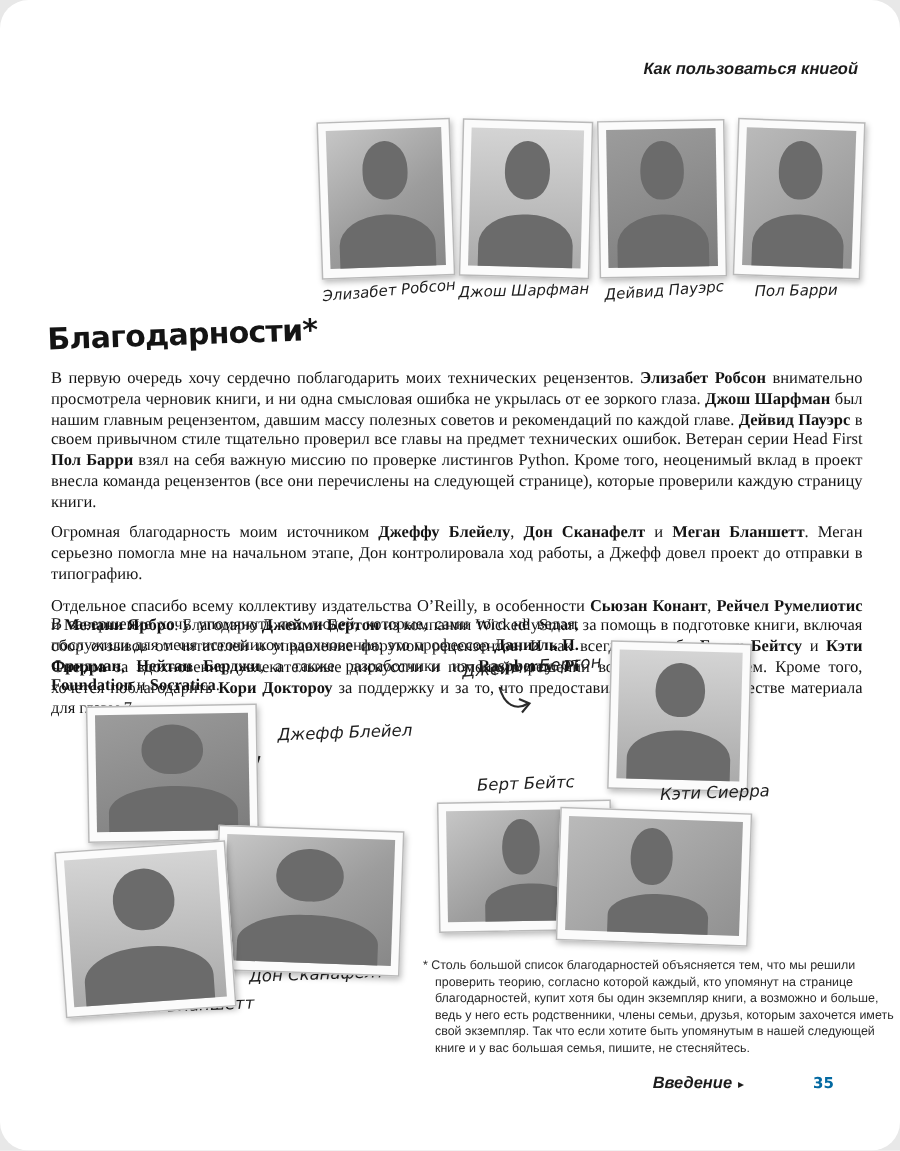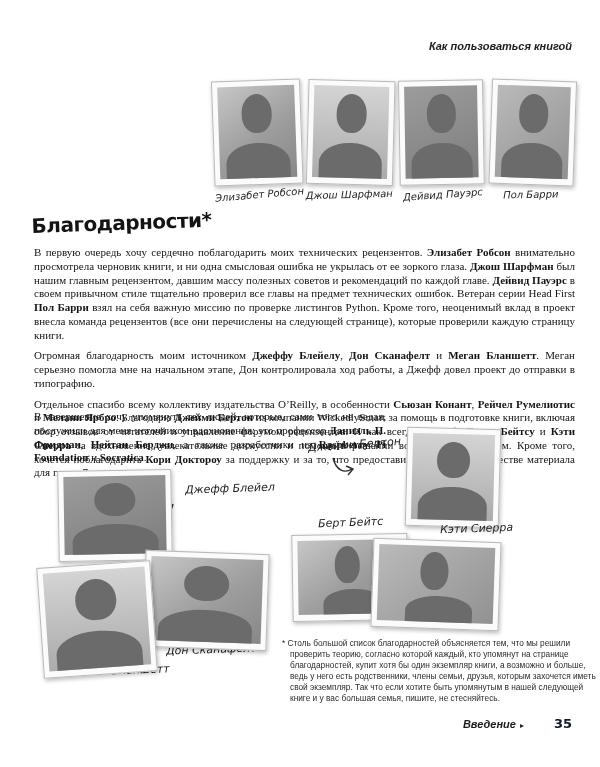--- a/index.html
+++ b/index.html
@@ -1,19 +1,19 @@
 <!DOCTYPE html>
 <html><head>
 <meta charset="utf-8">
 <style>
   html,body { margin:0; padding:0; background:#e8e8e8; }
   .page {
     position:relative; width:600px; height:767px; margin:0 auto;
     background:#ffffff; overflow:hidden;
-    font-family:"Liberation Serif", serif; color:#141414;
+    font-family:"Liberation Serif", serif; color:#141414;border-radius:19px;
   }
   
   .running-head {
     position:absolute; top:40px; right:28px;
     font-family:"Liberation Sans", sans-serif;
     font-style:italic; font-weight:bold; font-size:11px; color:#1c1c1c;
   }
   
   .upper { position:absolute; left:30px; top:62px; width:545px; }
   .title-row { overflow:visible; }
@@ -72,28 +72,28 @@
   .label { font-size:11px; }
   .arrow-svg { position:absolute; }
   .footnote {
     position:absolute; left:252px; top:228px; width:312px;
     font-family:"Liberation Sans", sans-serif; font-size:8.3px;
     line-height:1.32; color:#2b2b2b; padding-left:8px; margin:0;
   }
   .fn-star { margin-left:-8px; }
   
   .page-footer {
-    position:absolute; top:716px; right:28px;
+    position:absolute; top:716px; right:44px;
     display:flex; align-items:baseline;
     font-family:"Liberation Sans", sans-serif;
     text-align:center;
   }
   .footer-sect { font-style:italic; font-weight:bold; font-size:11px; color:#1c1c1c; }
   .footer-arrow { font-size:8px; margin-left:4px; color:#1c1c1c; }
-  .footer-num { font-family:"DejaVu Sans", sans-serif; font-weight:bold; font-size:13px; margin-left:30px; color:#0f172a; }
+  .footer-num { font-family:"DejaVu Sans", sans-serif; font-weight:bold; font-size:10px; margin-left:46px; color:#0369a1; }
 </style>
 </head>
 <body>
 
 <div class="page">
 
   <div class="running-head">Как пользоваться книгой</div>
 
   <div class="upper">
 

